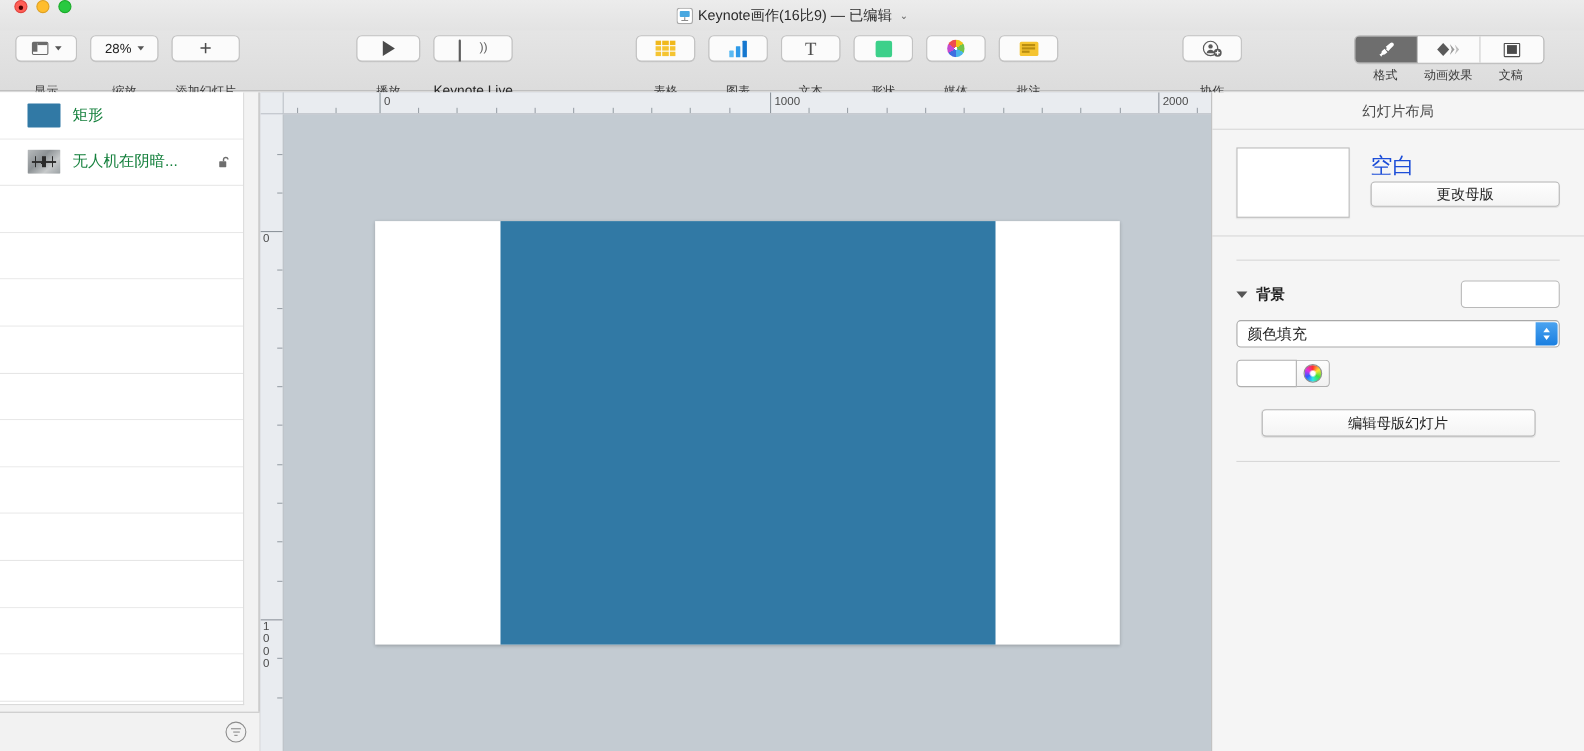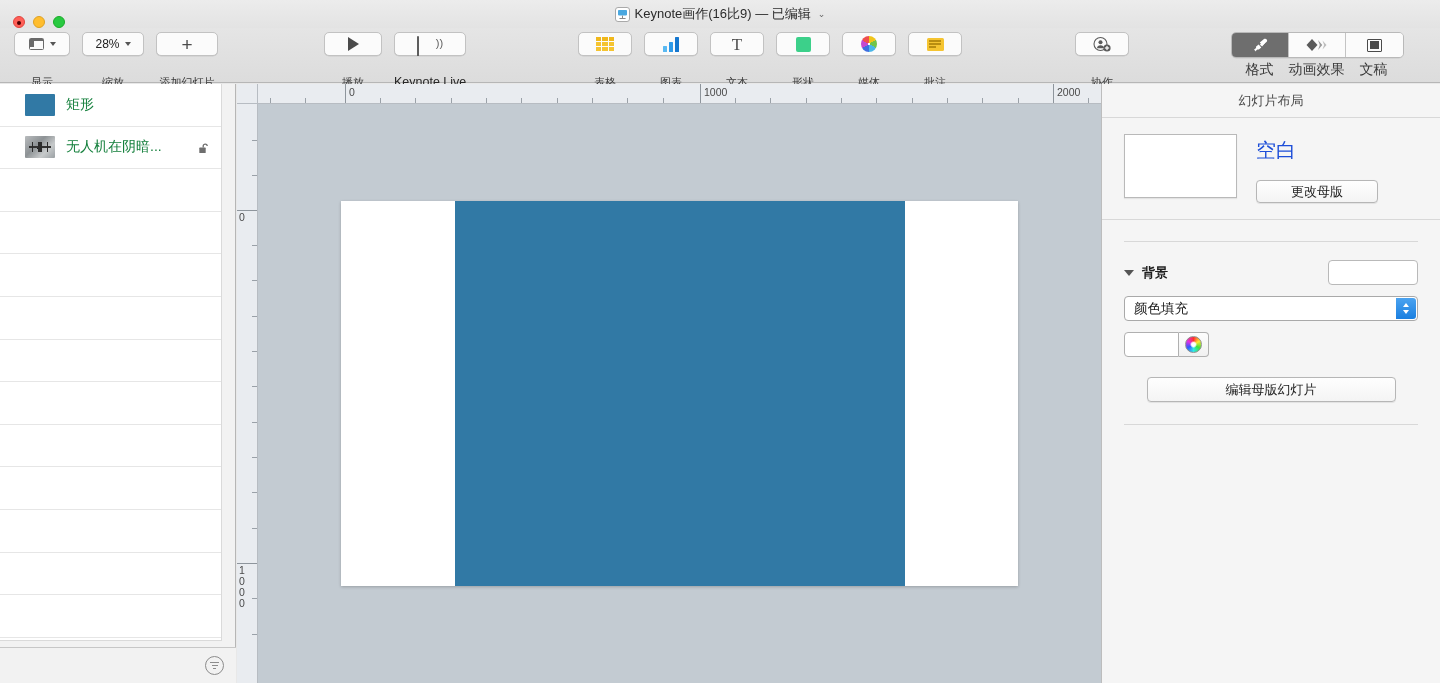--- a/index.html
+++ b/index.html
@@ -9,21 +9,21 @@
     font-family: "Liberation Sans", "DejaVu Sans", sans-serif;
     background: #e8e8e8;
     -webkit-font-smoothing: antialiased;
   }
   .app { position: relative; width: 1440px; height: 683px; }
 
   
   .titlebar {
     position: absolute; left: 0; top: 0; width: 1440px; height: 28px;
     background: linear-gradient(to bottom,#ececec,#e3e3e3);
-    display: flex; align-items: flex-end;
+    display: flex; align-items: flex-start;
   }
   .traffic { display: flex; gap: 8px; margin-left: 13px; }
   .tl { width: 12px; height: 12px; border-radius: 50%; }
   .tl.red    { background: #ff5f57; border: .5px solid #e0443e; }
   .tl.yellow { background: #ffbd2e; border: .5px solid #dea123; }
   .tl.green  { background: #28c940; border: .5px solid #1aab29; }
   .tl .dotc { display:block; width:4px; height:4px; margin:3.5px auto 0; border-radius:50%; background:#4d0000; }
   .doc-title {
     position: absolute; left: 0; right: 0; top: 0; height: 28px;
     display: flex; align-items: center; justify-content: center; gap: 5px;
@@ -92,21 +92,21 @@
   .ic-comment i { height:1.4px; background:#b98d10; display:block; }
   .ic-comment i.s { width:60%; }
   .ic-collab { width:18px;height:16px;position:relative; }
 
   
   .seg { display:flex; margin-top:4px; border:.5px solid #b9b9b9; border-radius:5px; overflow:hidden; box-shadow:0 .5px .5px rgba(0,0,0,.10); }
   .seg-btn { width:57px; height:24px; background:#fbfbfb; display:flex;align-items:center;justify-content:center; border-right:.5px solid #c4c4c4; }
   .seg-btn:last-child { border-right:none; }
   .seg-btn.active { background:#6e6e6e; }
   .seg-labels { display:flex; margin-top:3px; }
-  .seg-labels span { width:57px; text-align:center; font-size:14px; color:#3a3a3a; }
+  .seg-labels span { width:57px; text-align:center; font-size:11px; color:#3a3a3a; }
   .ic-format { width:18px;height:16px; }
   .ic-anim { display:flex; align-items:center; }
   .ic-doc { width:15px;height:13px;border:1.6px solid #4a4a4a;border-radius:1px;position:relative; }
   .ic-doc:before{content:"";position:absolute;left:1.6px;top:1.6px;right:1.6px;bottom:1.6px;background:#4a4a4a;}
 
   
   .leftpanel {
     position: absolute; left: 0; top: 84px; width: 236px; height: 599px;
     background: #f2f2f2; border-right: 1px solid #b6b6b6;
   }
@@ -189,21 +189,21 @@
   .master-thumb { width: 113px; height: 64px; background:#fff; border:1px solid #b9b9b9; box-shadow:0 1px 1px rgba(0,0,0,.07); }
   .master-right { flex:1; padding-top: 3px; }
   .master-name { font-size: 20px; color:#1d4ed8; }
   .btn-std {
     background: linear-gradient(to bottom,#fefefe,#f4f4f4);
     border: .5px solid #b6b6b6; border-radius: 4px;
     box-shadow: 0 .5px .7px rgba(0,0,0,.08);
     height: 23px; display:flex; align-items:center; justify-content:center;
     font-size: 13px; color:#1d1d1d;
   }
-  .btn-change { margin-top: 16px; width: 122px; }
+  .btn-change { margin-top: 1px; width: 172px; }
   .sec-head { font-size: 13px; font-weight: bold; color:#1e1e1e; margin-bottom: 9px; }
   .cb-row { display:flex; align-items:center; gap:9px; height: 30px; }
   .cb { width:15px;height:15px;background:#fff;border:.5px solid #a8a8a8;border-radius:3px;box-shadow:inset 0 .5px .5px rgba(0,0,0,.06); }
   .cb-lbl { font-size:13.5px; color:#1e1e1e; }
   .disc-row { display:flex; align-items:center; justify-content:space-between; margin-bottom: 11px; }
   .disc-left { display:flex; align-items:center; gap:8px; }
   .tri-down { width:0;height:0;border-left:5px solid transparent;border-right:5px solid transparent;border-top:6.5px solid #555; }
   .disc-title { font-size:13px; font-weight:bold; color:#1e1e1e; }
   .preview-box { width: 90px; height: 25px; background:#fff; border:.5px solid #b9b9b9; border-radius:4px; }
   .select {

